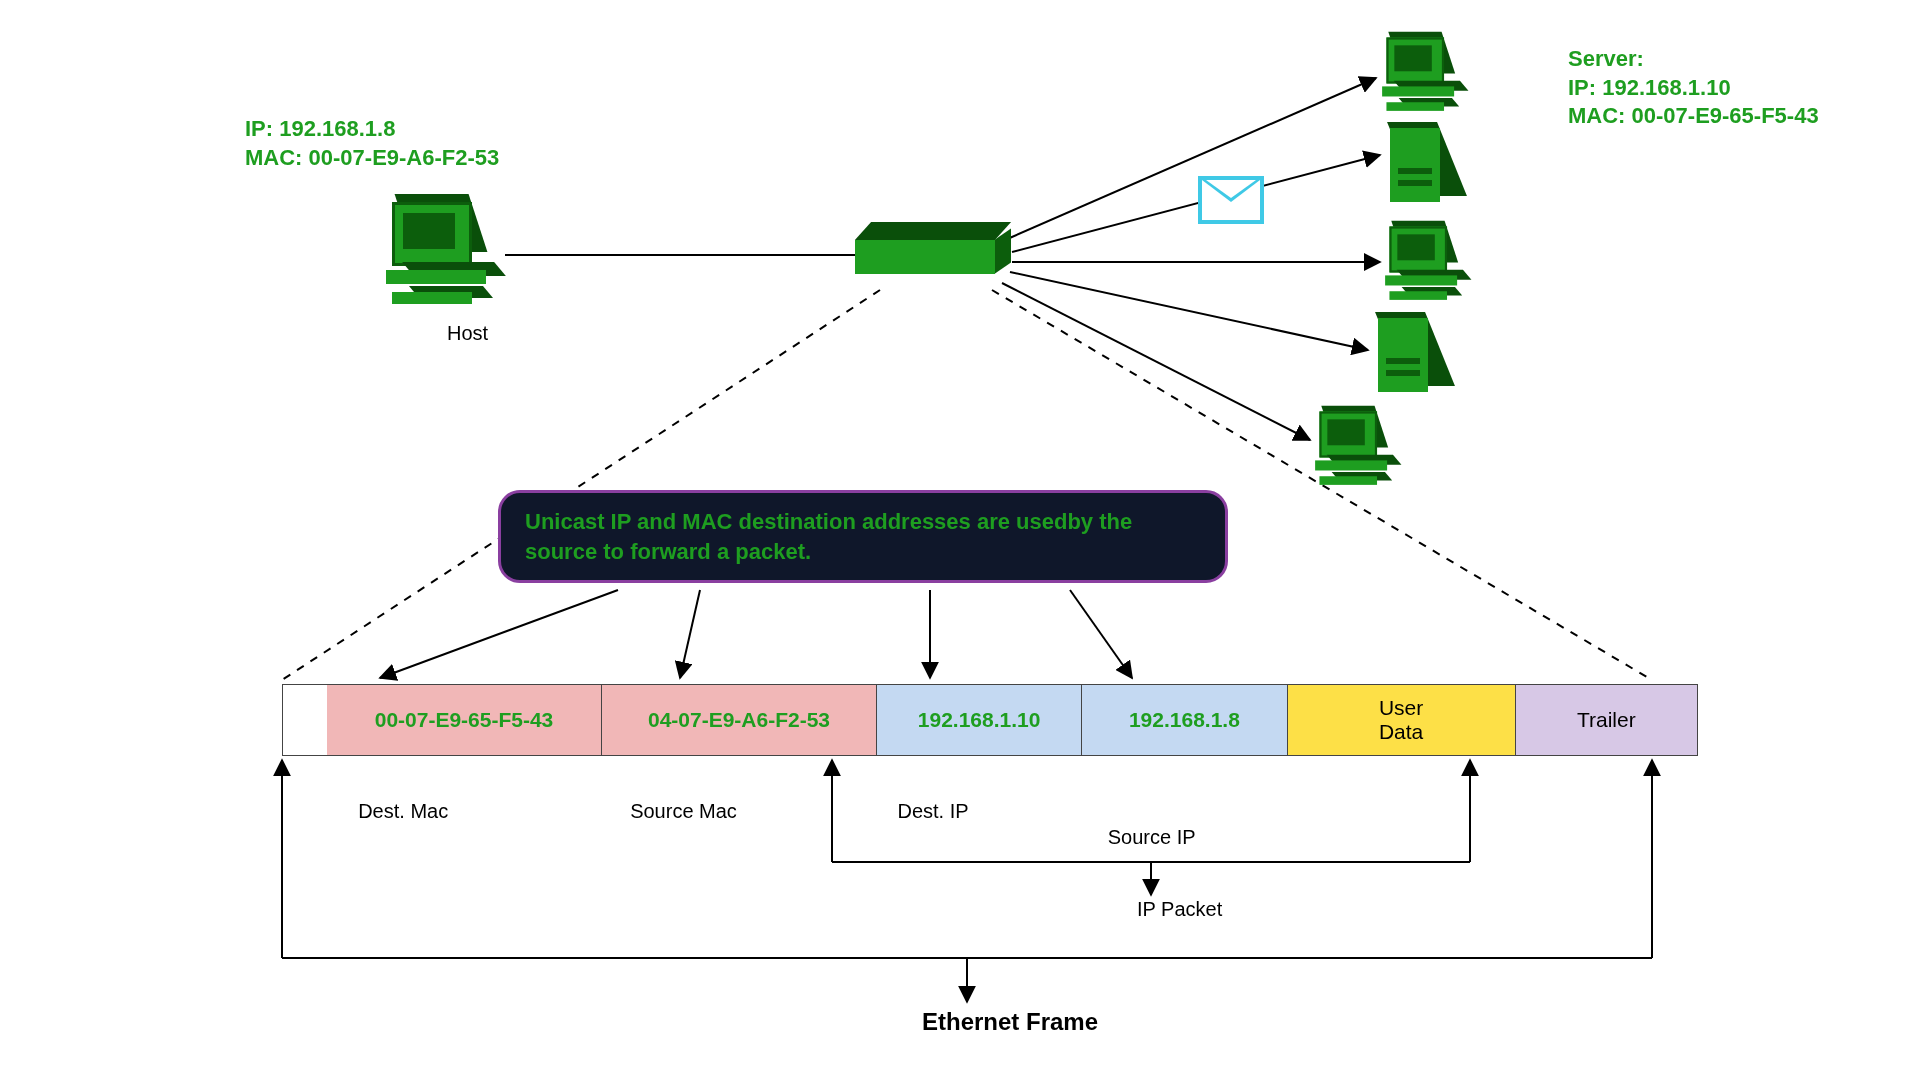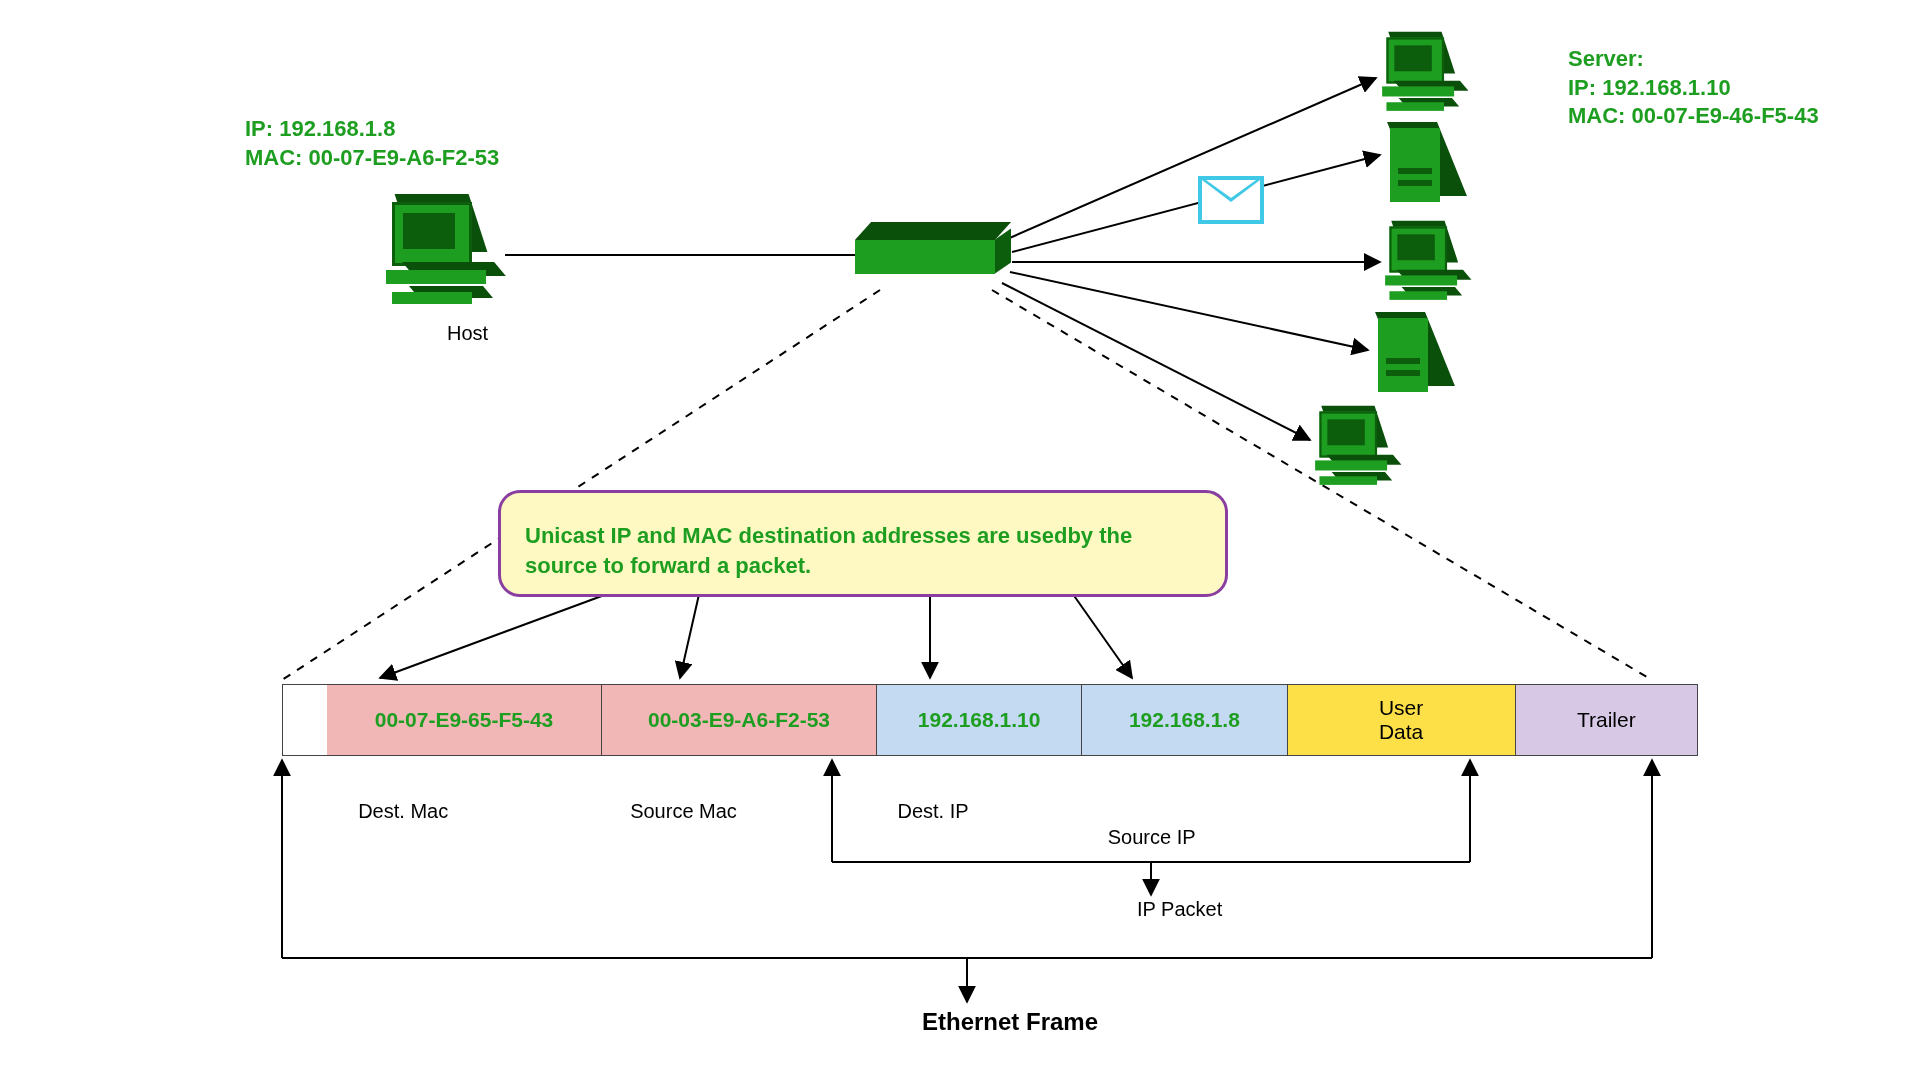--- a/index.html
+++ b/index.html
@@ -149,24 +149,24 @@
      left:4px; top:0;
      width:0; height:0;
      border-left: 25px solid transparent;
      border-right: 25px solid transparent;
      border-top: 18px solid #fff;
   }
 
   
   .callout {
     position: absolute;
-    background: #fef9c3;
+    background: #0f172a;
     border: 3px solid #8a3fa0;
     border-radius: 22px;
-    padding: 28px 20px 14px 24px;
+    padding: 14px 20px 14px 24px;
     color: #1e9e20;
     font-size: 22px;
     font-weight: 700;
     line-height: 1.35;
   }
 
   
   .frame {
     position: absolute;
     display: flex;
@@ -247,21 +247,21 @@
   </svg>
 
   <div class="green-text" style="left:245px; top:115px;">
     <span>IP: 192.168.1.8</span><br>
     <span>MAC: 00-07-E9-A6-F2-53</span>
   </div>
 
   <div class="green-text" style="left:1568px; top:45px;">
     <span>Server:</span><br>
     <span>IP: 192.168.1.10</span><br>
-    <span>MAC: 00-07-E9-46-F5-43</span>
+    <span>MAC: 00-07-E9-65-F5-43</span>
   </div>
 
   <div class="computer" style="left:390px; top:200px;">
     <div class="monitor-back" style="left:14px; top:-6px; width:74px; height:58px;"></div>
     <div class="monitor" style="left:2px; top:2px; width:74px; height:58px;">
       <div class="screen" style="left:8px; top:8px; width:52px; height:36px;"></div>
     </div>
     <div class="base-back" style="left:18px; top:62px; width:92px; height:14px;"></div>
     <div class="base" style="left:-4px; top:70px; width:100px; height:14px;"></div>
     <div class="keys" style="left:24px; top:86px; width:74px; height:12px;"></div>
@@ -326,21 +326,21 @@
     <div class="keys" style="left:24px; top:86px; width:74px; height:12px;"></div>
     <div class="base" style="left:2px; top:92px; width:80px; height:12px;"></div>
   </div>
 
   <div class="callout" style="left:498px; top:490px; width:680px;">
     <span>Unicast IP and MAC destination addresses are usedby the source to forward a packet.</span>
   </div>
 
   <div class="frame" style="left:282px; top:684px; width:1370px;">
     <div class="cell pink" style="width:275px;">00-07-E9-65-F5-43</div>
-    <div class="cell pink" style="width:275px;">00-03-E9-A6-F2-53</div>
+    <div class="cell pink" style="width:275px;">04-07-E9-A6-F2-53</div>
     <div class="cell blue" style="width:205px;">192.168.1.10</div>
     <div class="cell blue" style="width:205px;">192.168.1.8</div>
     <div class="cell yell" style="width:228px; white-space:pre-line;">User
 Data</div>
     <div class="cell purp" style="width:182px;">Trailer</div>
   </div>
 
   <div class="sub-labels" style="left:282px; top:800px; width:960px;gap:38px;">
     <span style="width:275px;">Dest. Mac</span>
     <span style="width:275px;">Source Mac</span>

